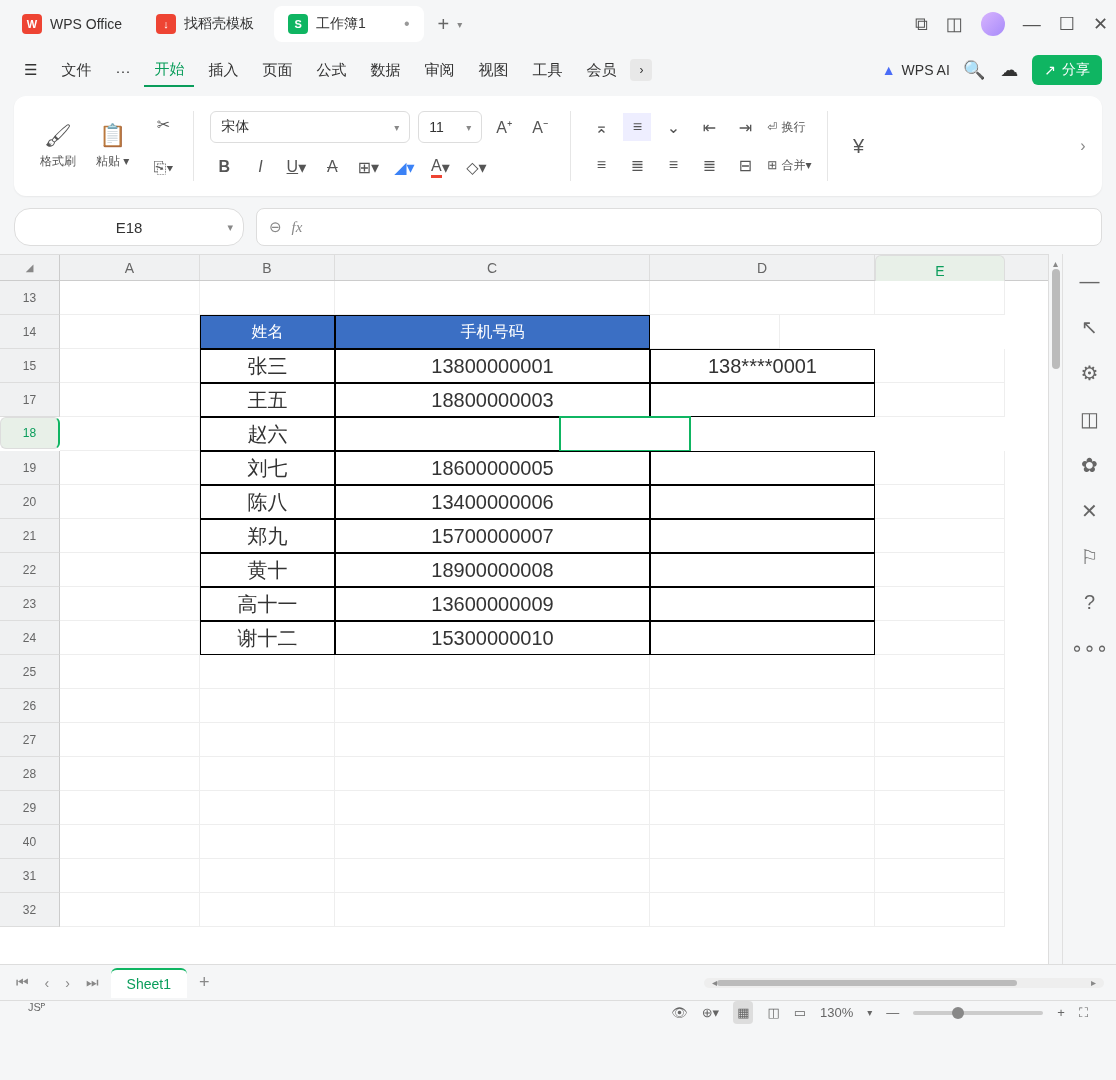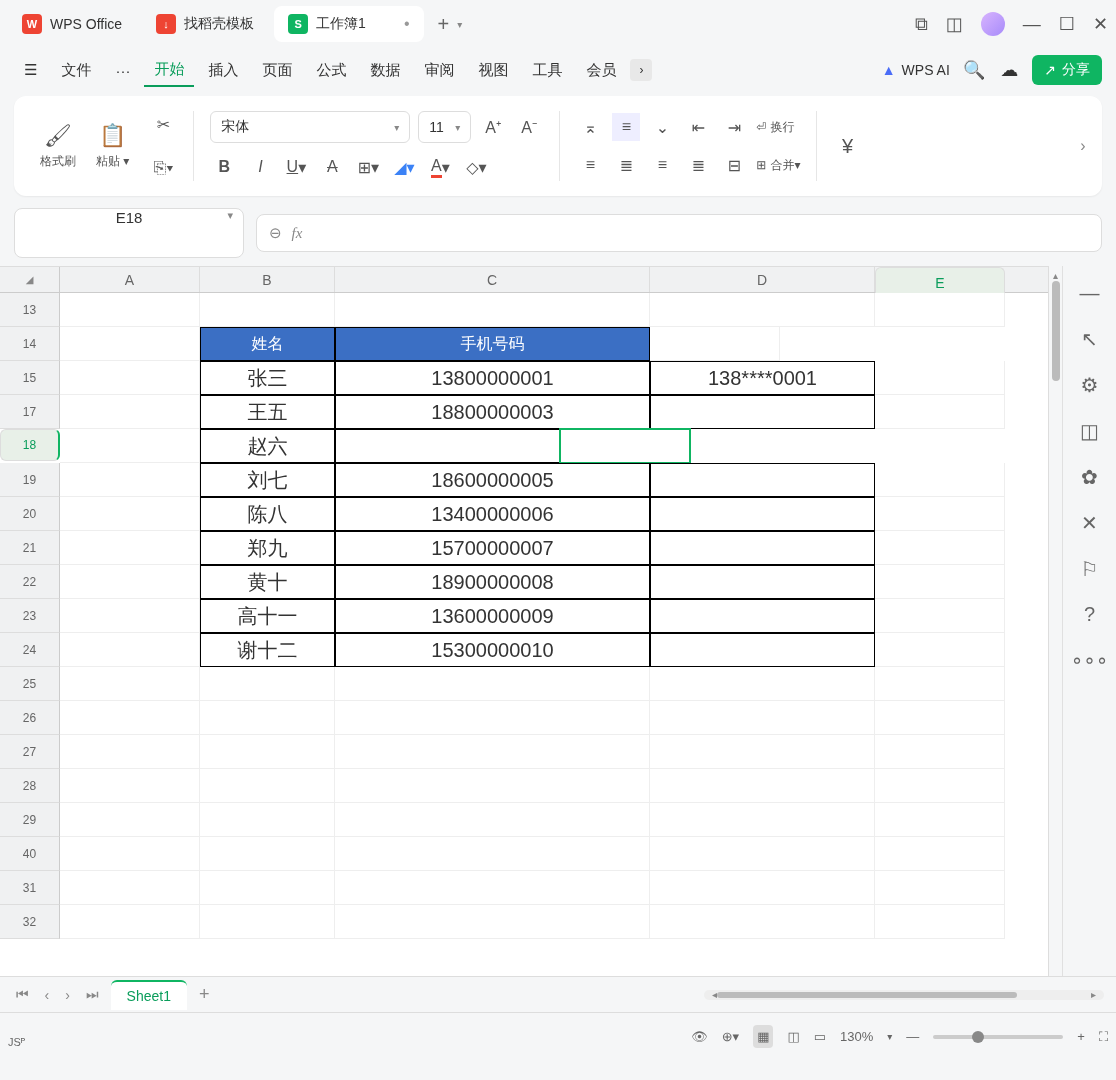--- a/index.html
+++ b/index.html
@@ -22,21 +22,21 @@
 .ribbon{margin:4px 14px 8px;background:#fff;border-radius:12px;height:100px;display:flex;align-items:center;padding:10px 16px;box-shadow:0 1px 2px rgba(0,0,0,.06);position:relative}
 .rgrp{display:flex;flex-direction:column;gap:10px;align-items:center;padding:0 10px}
 .rbtn{display:flex;flex-direction:column;align-items:center;gap:4px;font-size:12px;color:#555;cursor:pointer}
 .rbtn .ic{font-size:22px;color:#555}
 .sep{width:1px;height:70px;background:#e6e6e6;margin:0 6px}
 .sel{border:1px solid #ddd;border-radius:6px;height:32px;display:flex;align-items:center;padding:0 10px;font-size:14px;background:#fff;gap:8px}
 .fontrow{display:flex;gap:8px;align-items:center}
 .fmtbtn{width:28px;height:28px;display:flex;align-items:center;justify-content:center;font-size:16px;color:#555;cursor:pointer}
 .ribbon .more{position:absolute;right:6px;top:50%;transform:translateY(-50%);width:26px;height:60px;display:flex;align-items:center;justify-content:center;background:#fff;border-radius:6px;font-size:16px;color:#888}
 .namebox-row{display:flex;align-items:center;gap:12px;padding:4px 14px 8px}
-.namebox{background:#fff;border:1px solid #ddd;border-radius:8px;height:50px;width:230px;display:flex;justify-content:center;position:relative;font-size:15px}
+.namebox{background:#fff;border:1px solid #ddd;border-radius:16px;height:38px;width:230px;display:flex;align-items:center;justify-content:center;position:relative;font-size:15px}
 .namebox .dd{position:absolute;right:10px;color:#888;font-size:11px}
 .fxbar{background:#fff;border:1px solid #ddd;border-radius:8px;height:38px;flex:1;display:flex;align-items:center;padding:0 12px;gap:10px;font-size:15px;color:#888}
 .fx{font-style:italic;font-family:serif}
 .gridwrap{display:flex;height:710px}
 .grid{flex:1;background:#fff;overflow:hidden;position:relative;border-top:1px solid #ddd}
 .colheads{display:flex;height:26px;background:#f0f1f2;border-bottom:1px solid #ccc}
 .ch{border-right:1px solid #ddd;display:flex;align-items:center;justify-content:center;font-size:14px;color:#666}
 .ch.sel{background:#e8f0e8;color:#0a9d5b;border-bottom:2px solid #0fb562}
 .rows{}
 .row{display:flex;height:34px}
@@ -48,21 +48,21 @@
 .cell.active{outline:2px solid #0fb562;outline-offset:-1px}
 .vscroll{width:14px;background:#f5f6f7;border-left:1px solid #ddd;display:flex;flex-direction:column;padding:4px 2px}
 .thumb{width:8px;height:100px;background:#bbb;border-radius:4px;margin:0 auto}
 .sidedock{width:54px;background:#f5f6f7;border-left:1px solid #e0e0e0;display:flex;flex-direction:column;align-items:center;padding-top:16px;gap:22px}
 .sidedock .ic{font-size:20px;color:#666;cursor:pointer}
 .sheetbar{height:36px;border-top:1px solid #ddd;display:flex;align-items:center;padding:0 12px;gap:8px;background:#f5f6f7}
 .navbtn{color:#888;font-size:14px;padding:2px 4px;cursor:pointer}
 .sheettab{background:#fff;padding:6px 16px;border-radius:6px 6px 0 0;color:#0a9d5b;font-weight:500;border-top:2px solid #0fb562}
 .hscroll{margin-left:auto;width:400px;height:10px;background:#eee;border-radius:6px;display:flex;align-items:center;padding:0 8px}
 .hscroll .th{width:300px;height:6px;background:#bbb;border-radius:4px}
-.statusbar{height:36px;border-top:1px solid #ddd;display:flex;align-items:flex-end;padding:0 8px;gap:16px;background:#f5f6f7;color:#666;font-size:13px}
+.statusbar{height:36px;border-top:1px solid #ddd;display:flex;align-items:flex-start;padding:0 28px;gap:16px;background:#f5f6f7;color:#666;font-size:13px}
 .statusbar .r{margin-left:auto;display:flex;align-items:center;gap:14px}
 .zslider{width:130px;height:4px;background:#ccc;border-radius:2px;position:relative}
 .zslider .k{position:absolute;left:30%;top:-4px;width:12px;height:12px;border-radius:50%;background:#888}
 .wA{width:140px}.wB{width:135px}.wC{width:315px}.wD{width:225px}.wE{width:130px}
 .corner{width:60px;background:#f0f1f2;border-right:1px solid #ccc;display:flex;align-items:center;justify-content:center;color:#888;font-size:10px}
 </style>
 </head>
 <body>
 
 <div class="titlebar">
@@ -138,21 +138,21 @@
     <span class="fmtbtn">✂</span>
     <span class="fmtbtn">⎘▾</span>
   </div>
   <div class="sep"></div>
   <div class="rgrp" style="align-items:flex-start">
     <div class="fontrow">
       <div class="sel" style="width:200px">
         <span>宋体</span>
         <span style="margin-left:auto;font-size:10px;color:#888">▾</span>
       </div>
-      <div class="sel" style="width:53px">
+      <div class="sel" style="width:64px">
         <span>11</span>
         <span style="margin-left:auto;font-size:10px;color:#888">▾</span>
       </div>
       <span class="fmtbtn">A⁺</span>
       <span class="fmtbtn">A⁻</span>
     </div>
     <div class="fontrow">
       <span class="fmtbtn">
           <b>B</b>
         </span>

